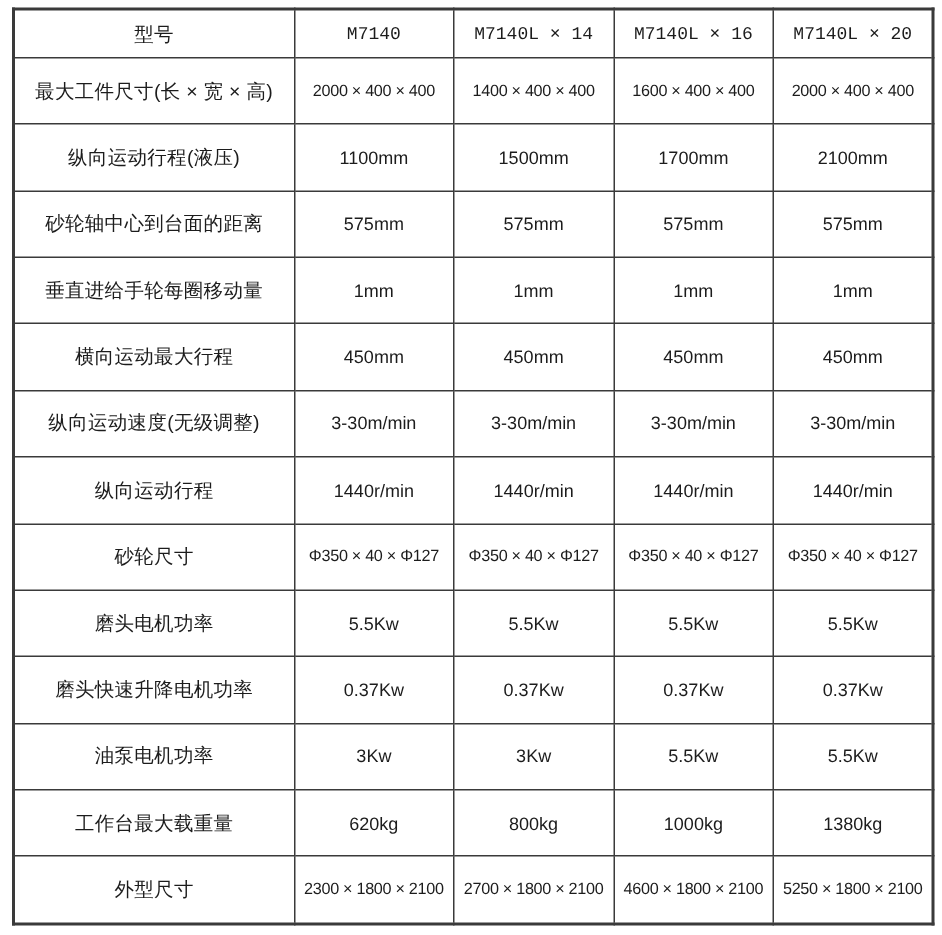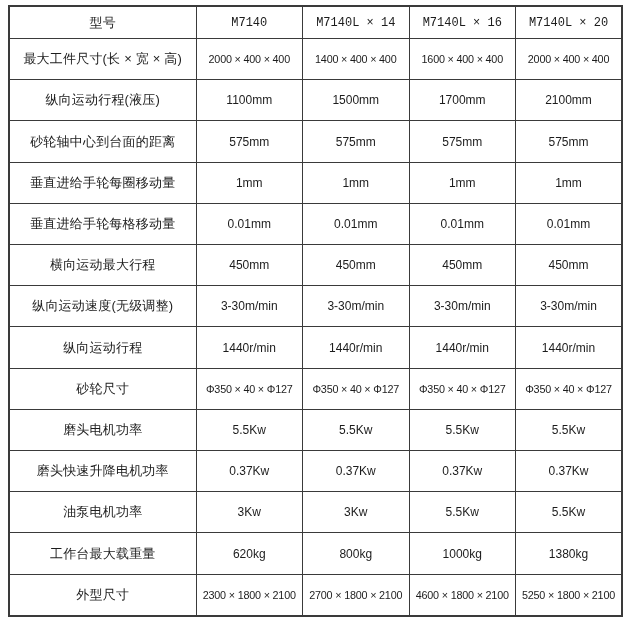--- a/index.html
+++ b/index.html
@@ -107,27 +107,20 @@
           <td class="val">575mm</td>
         </tr>
         <tr>
           <td class="label">垂直进给手轮每圈移动量</td>
           <td class="val">1mm</td>
           <td class="val">1mm</td>
           <td class="val">1mm</td>
           <td class="val">1mm</td>
         </tr>
         <tr>
-          <td class="label">垂直进给手轮每格移动量</td>
-          <td class="val">0.01mm</td>
-          <td class="val">0.01mm</td>
-          <td class="val">0.01mm</td>
-          <td class="val">0.01mm</td>
-        </tr>
-        <tr>
           <td class="label">横向运动最大行程</td>
           <td class="val">450mm</td>
           <td class="val">450mm</td>
           <td class="val">450mm</td>
           <td class="val">450mm</td>
         </tr>
         <tr>
           <td class="label">纵向运动速度(无级调整)</td>
           <td class="val">3-30m/min</td>
           <td class="val">3-30m/min</td>

